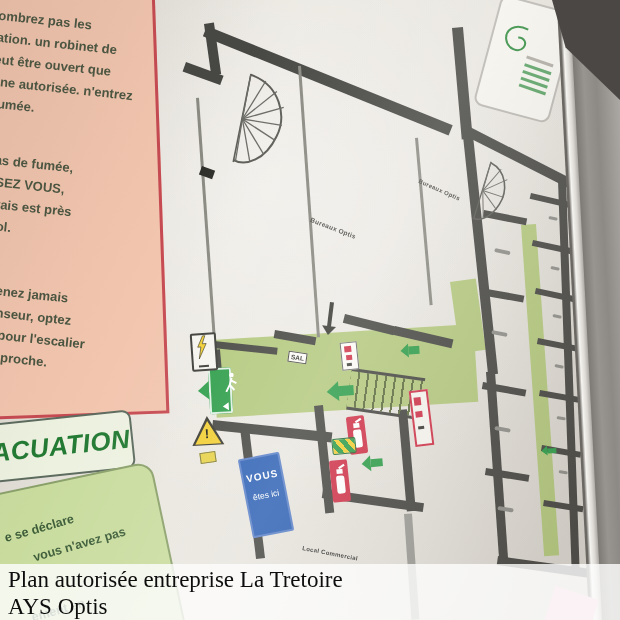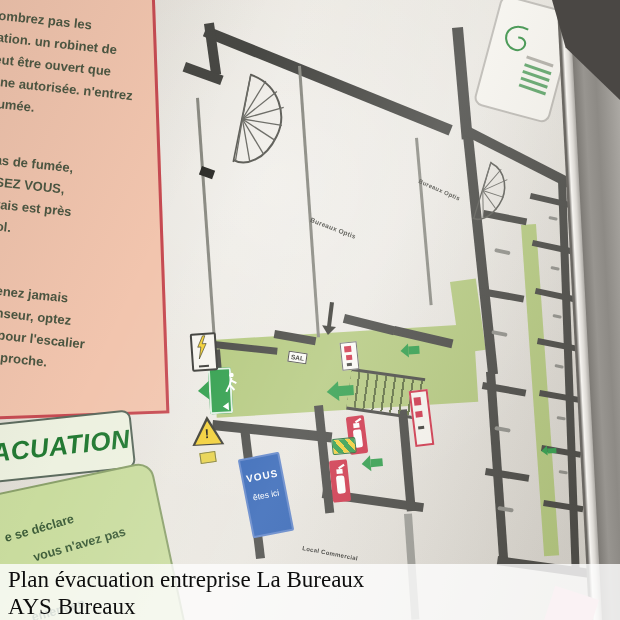--- a/index.html
+++ b/index.html
@@ -355,16 +355,16 @@
     </div>
   </div>
 
   <div class="sheen"></div>
   <div class="frame"></div>
   <div class="wallr"></div>
   <div class="corner"></div>
   <div class="deco-pink"></div>
 
   <div class="caption">
-    <div class="cap1">Plan évacuation entreprise La Bureaux</div>
-    <div class="cap2">AYS Bureaux</div>
+    <div class="cap1">Plan autorisée entreprise La Tretoire</div>
+    <div class="cap2">AYS Optis</div>
   </div>
 </div>
 
 </body></html>

